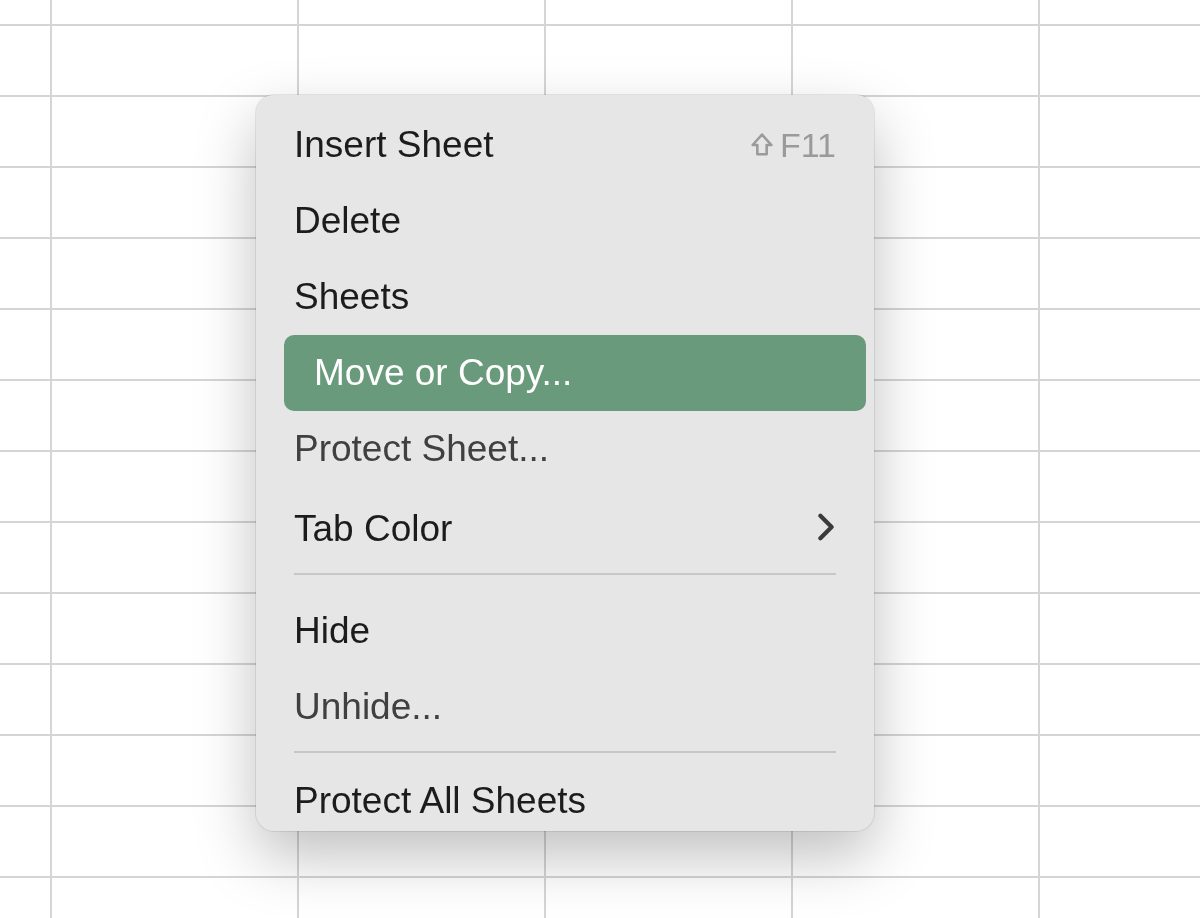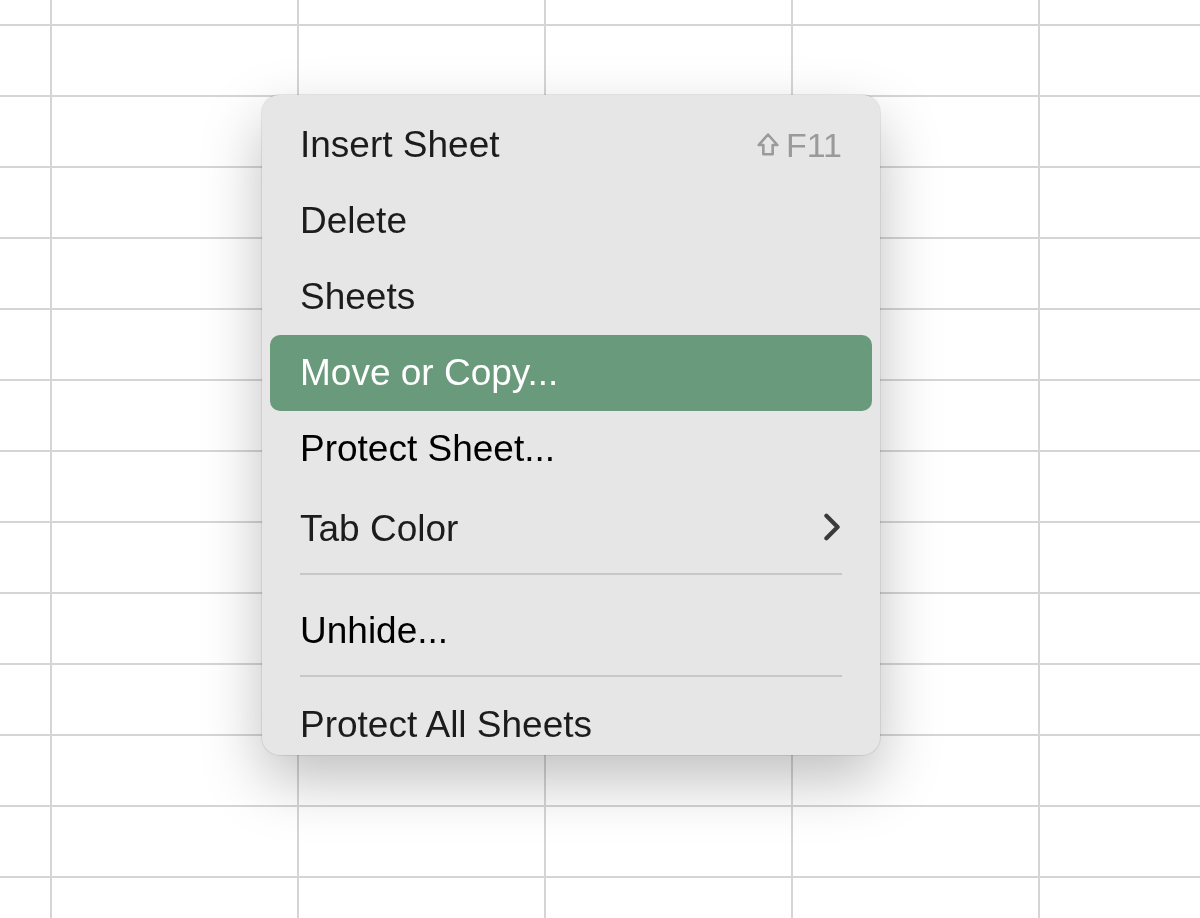--- a/index.html
+++ b/index.html
@@ -19,21 +19,21 @@
   }
   .grid .cell {
     position: absolute;
     border-right: 2px solid #d5d5d5;
     border-bottom: 2px solid #d5d5d5;
     background: #fff;
   }
   
   .context-menu {
     position: absolute;
-    left: 262px;
+    left: 256px;
     top: 95px;
     width: 618px;
     background: #e6e6e6;
     border-radius: 18px;
     box-shadow: 0 25px 60px rgba(0,0,0,0.25), 0 0 0 1px rgba(0,0,0,0.08);
     padding: 12px 8px 0 8px;
   }
   .menu-item {
     display: flex;
     align-items: center;
@@ -42,23 +42,24 @@
     height: 76px;
     font-size: 37px;
     font-weight: 400;
     color: #1c1c1c;
     border-radius: 10px;
     white-space: nowrap;
   }
   .menu-item.highlighted {
     background: #6a9a7c;
     color: #fff;
+    margin-left: 20px;
   }
   .menu-item.disabled {
-    color: #000000;
+    color: #404040;
   }
   .shortcut {
     display: flex;
     align-items: center;
     gap: 4px;
     color: #9a9a9a;
     font-size: 34px;
     font-weight: 400;
   }
   .shortcut svg { display: block; }
@@ -201,20 +202,23 @@
     <span>Tab Color</span>
     <span class="submenu-arrow">
       <svg width="20" height="28" viewBox="0 0 12 20" fill="none" stroke="#3a3a3a" stroke-width="3" stroke-linecap="round" stroke-linejoin="round">
         <polyline points="2,2 10,10 2,18"></polyline>
       </svg>
     </span>
   </div>
 
   <div class="separator"></div>
 
+  <div class="menu-item">
+    <span>Hide</span>
+  </div>
 
   <div class="menu-item disabled">
     <span>Unhide...</span>
   </div>
 
   <div class="separator"></div>
 
   <div class="menu-item" style="height:60px;">
     <span>Protect All Sheets</span>
   </div>

